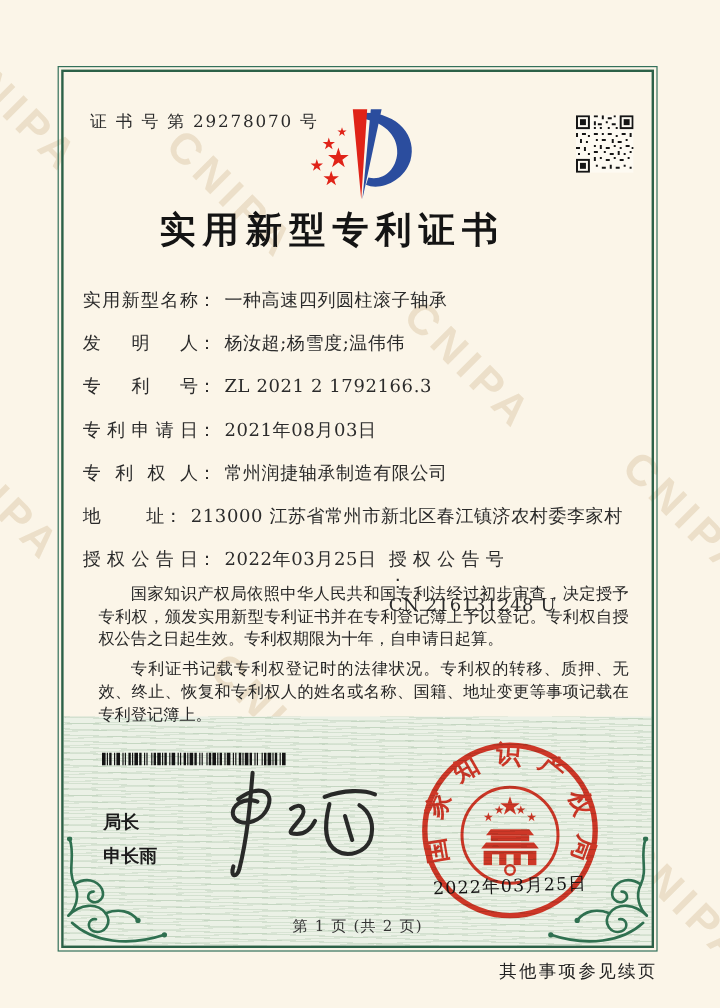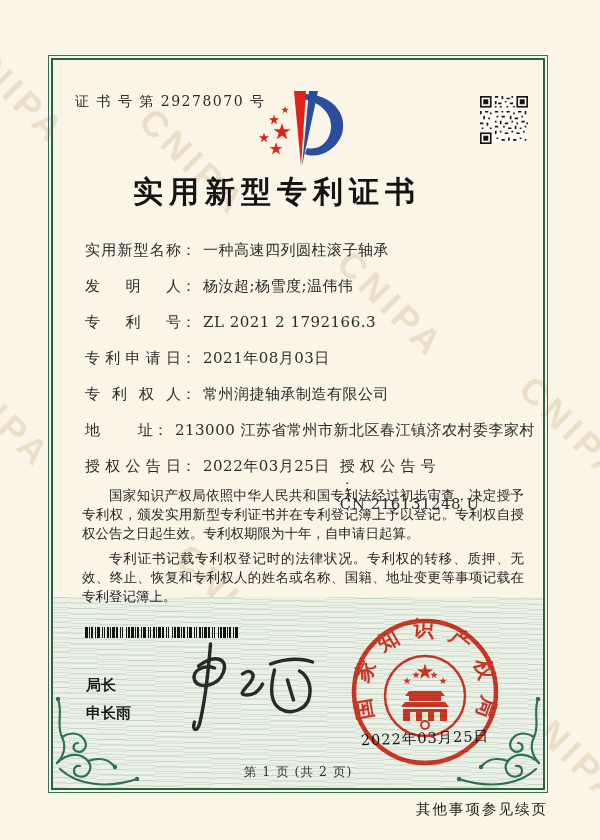--- a/index.html
+++ b/index.html
@@ -37,21 +37,21 @@
     font-size:14px; letter-spacing:1.5px; color:#2a2a2a;
   }
   .logo { position:absolute; left:252px; top:88px; width:100px; height:85px; z-index:2; }
   .qr   { position:absolute; left:480px; top:96px; width:48px; height:48px; z-index:2; }
 
   .title {
     position:absolute; left:48px; top:172px; width:452px; z-index:2;
     text-align:center; font-size:30px; font-weight:bold;
     letter-spacing:6px; padding-left:6px; box-sizing:border-box; color:#141414;
   }
-  .fields { position:absolute; left:85px; top:241px; width:450px; z-index:2; }
+  .fields { position:absolute; left:69px; top:241px; width:450px; z-index:2; }
   .frow { height:22px; margin-bottom:14px; font-size:15px; color:#2b2b2b;
           display:flex; white-space:nowrap; align-items:baseline; }
   .flabel { display:inline-block; width:96px; text-align:justify; text-align-last:justify; }
   .colon { margin-right:7px; }
   .fvalue { letter-spacing:0.5px; }
   .pair2 { display:flex; margin-left:10px; align-items:baseline;flex-direction:column; }
 
   .body-text {
     position:absolute; left:82px; top:486px; width:442px; z-index:2;
     font-size:13.5px; line-height:19px; color:#262626; text-align:justify;

